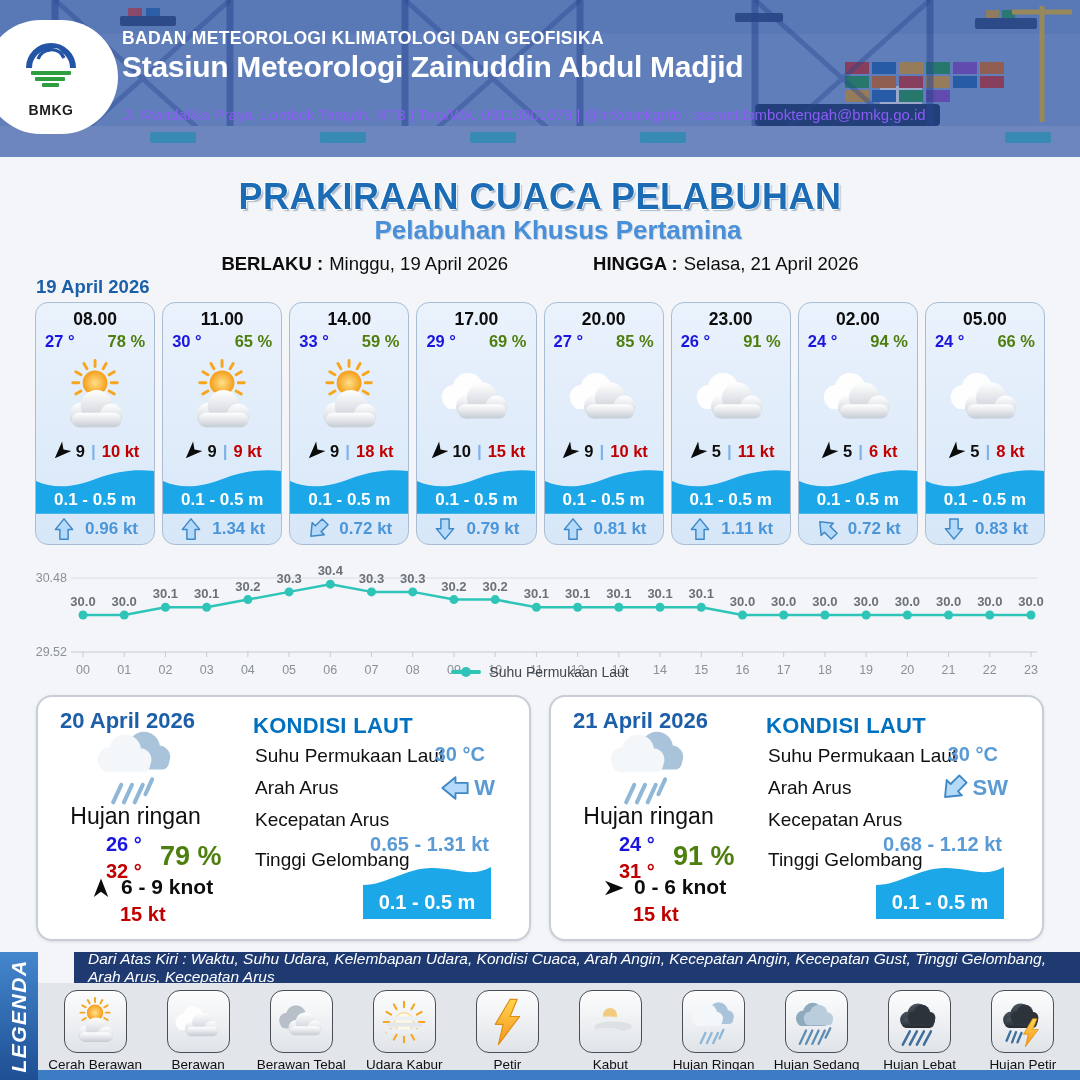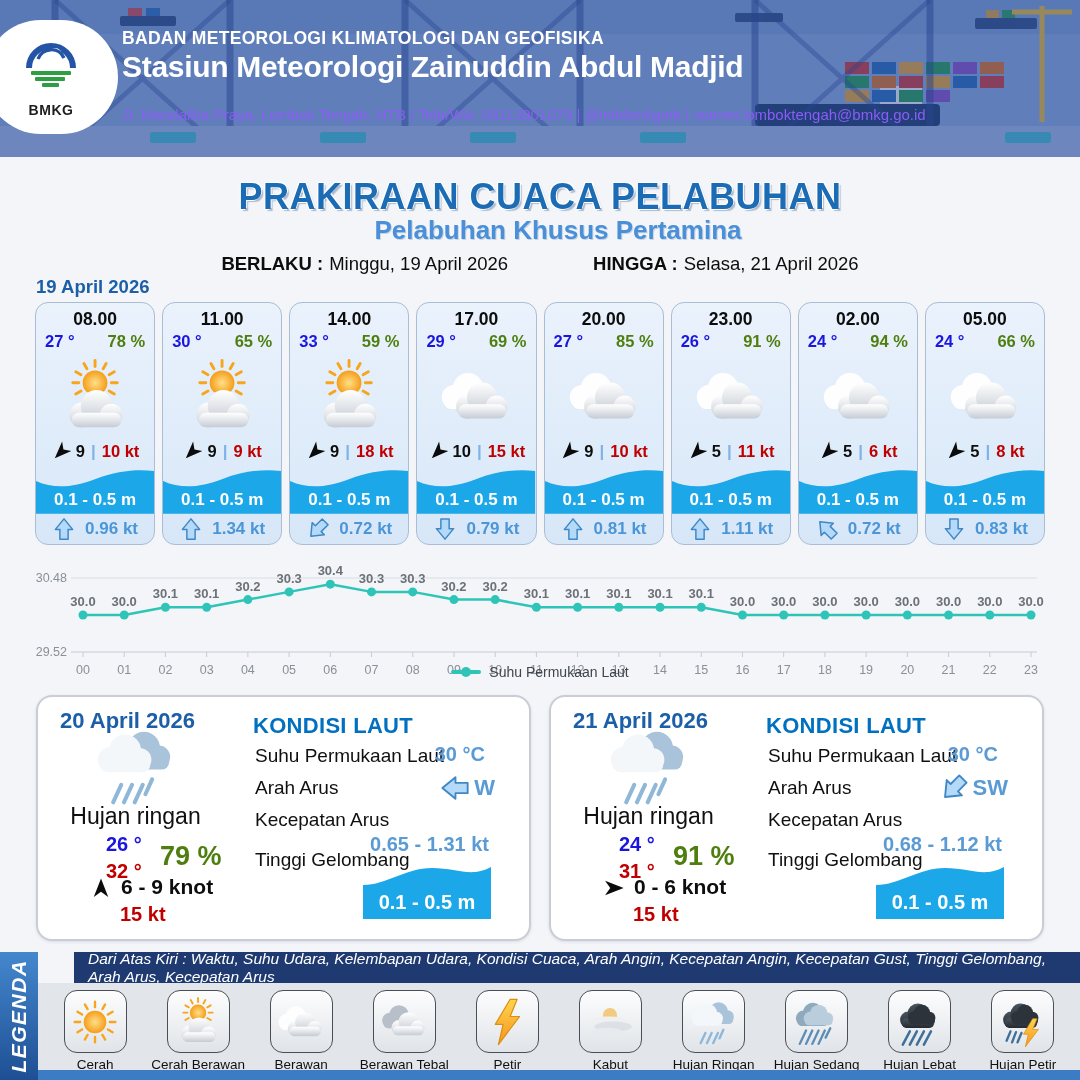--- a/index.html
+++ b/index.html
@@ -808,28 +808,20 @@
 
   <div class="legend-sec">
     <div class="legenda-band">
         <span>LEGENDA</span>
       </div>
     <div class="legend-caption">Dari Atas Kiri : Waktu, Suhu Udara, Kelembapan Udara, Kondisi Cuaca, Arah Angin, Kecepatan Angin, Kecepatan Gust, Tinggi Gelombang, Arah Arus, Kecepatan Arus</div>
     <div class="legend-body">
       <div class="legend-item">
         <div class="legend-box">
             <svg>
-              <use href="#icon-cerah"></use>
-            </svg>
-          </div>
-        <div class="legend-label">Cerah</div>
-      </div>
-      <div class="legend-item">
-        <div class="legend-box">
-            <svg>
               <use href="#icon-cerah-berawan"></use>
             </svg>
           </div>
         <div class="legend-label">Cerah Berawan</div>
       </div>
       <div class="legend-item">
         <div class="legend-box">
             <svg>
               <use href="#icon-berawan"></use>
             </svg>
@@ -840,20 +832,28 @@
         <div class="legend-box">
             <svg>
               <use href="#icon-berawan-tebal"></use>
             </svg>
           </div>
         <div class="legend-label">Berawan Tebal</div>
       </div>
       <div class="legend-item">
         <div class="legend-box">
             <svg>
+              <use href="#icon-udara-kabur"></use>
+            </svg>
+          </div>
+        <div class="legend-label">Udara Kabur</div>
+      </div>
+      <div class="legend-item">
+        <div class="legend-box">
+            <svg>
               <use href="#icon-petir"></use>
             </svg>
           </div>
         <div class="legend-label">Petir</div>
       </div>
       <div class="legend-item">
         <div class="legend-box">
             <svg>
               <use href="#icon-kabut"></use>
             </svg>

